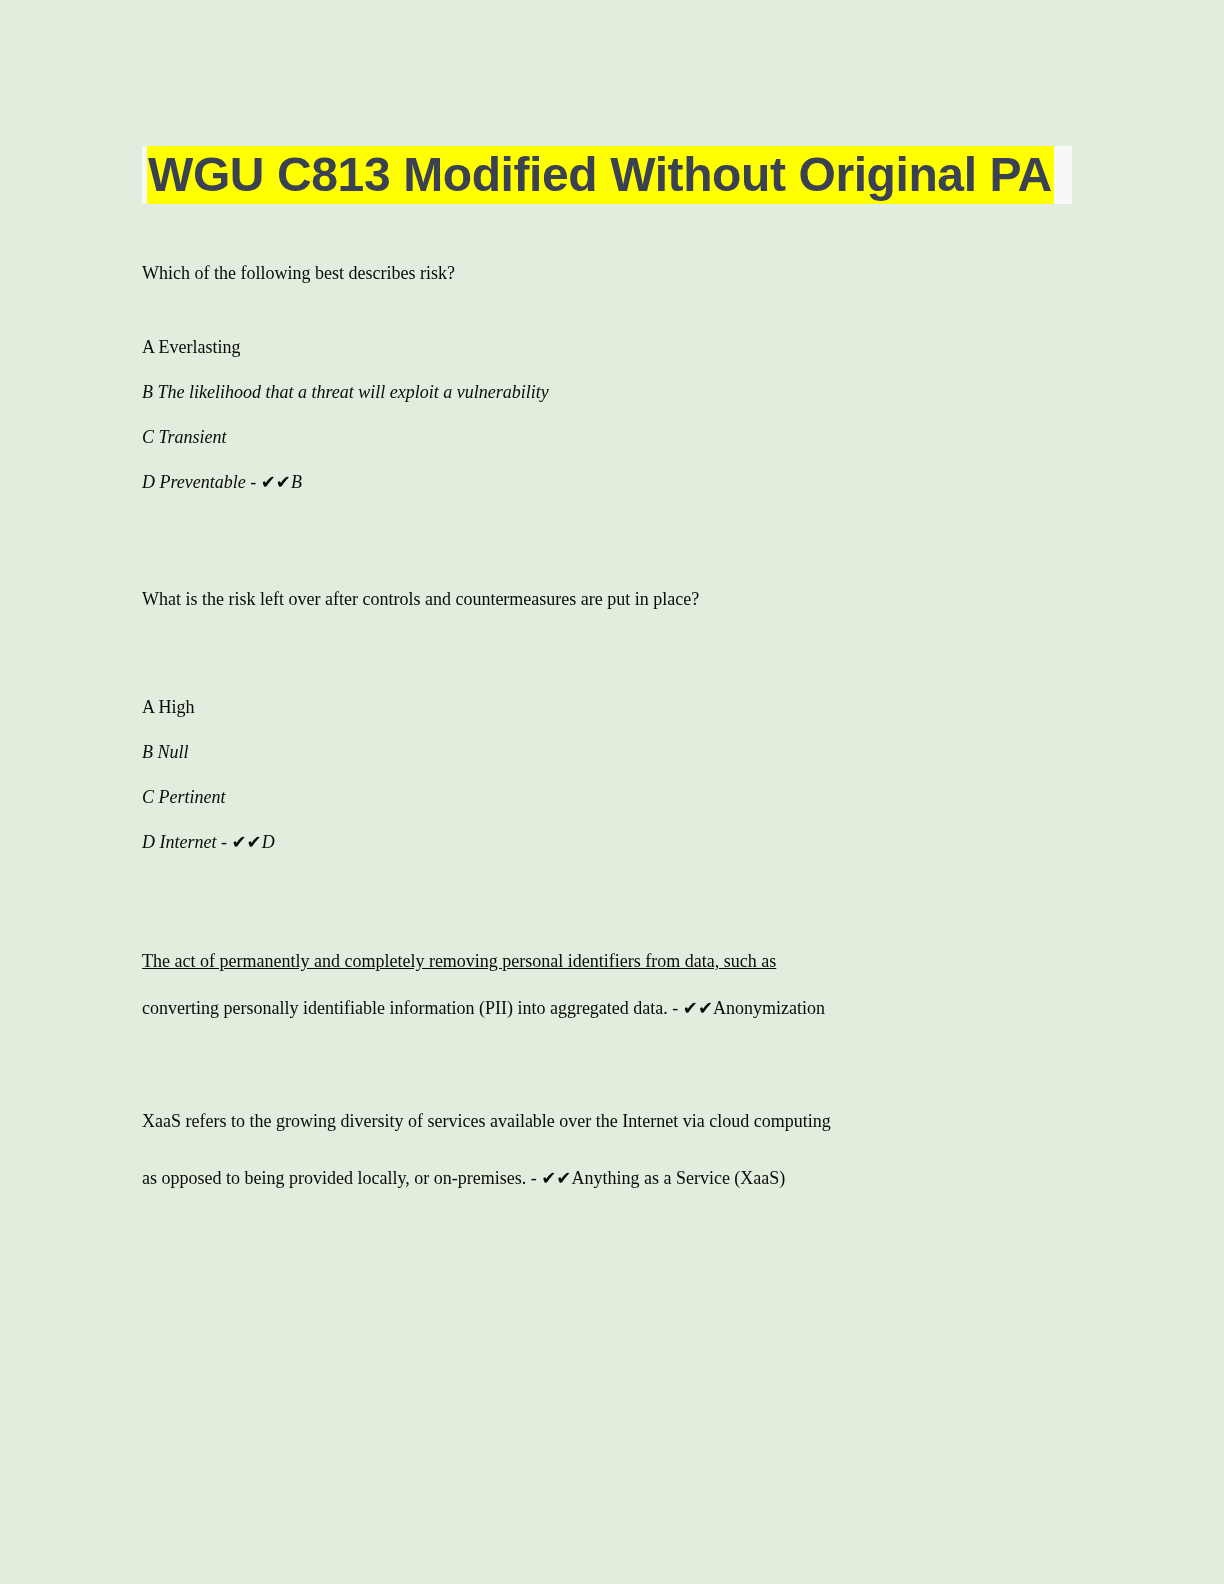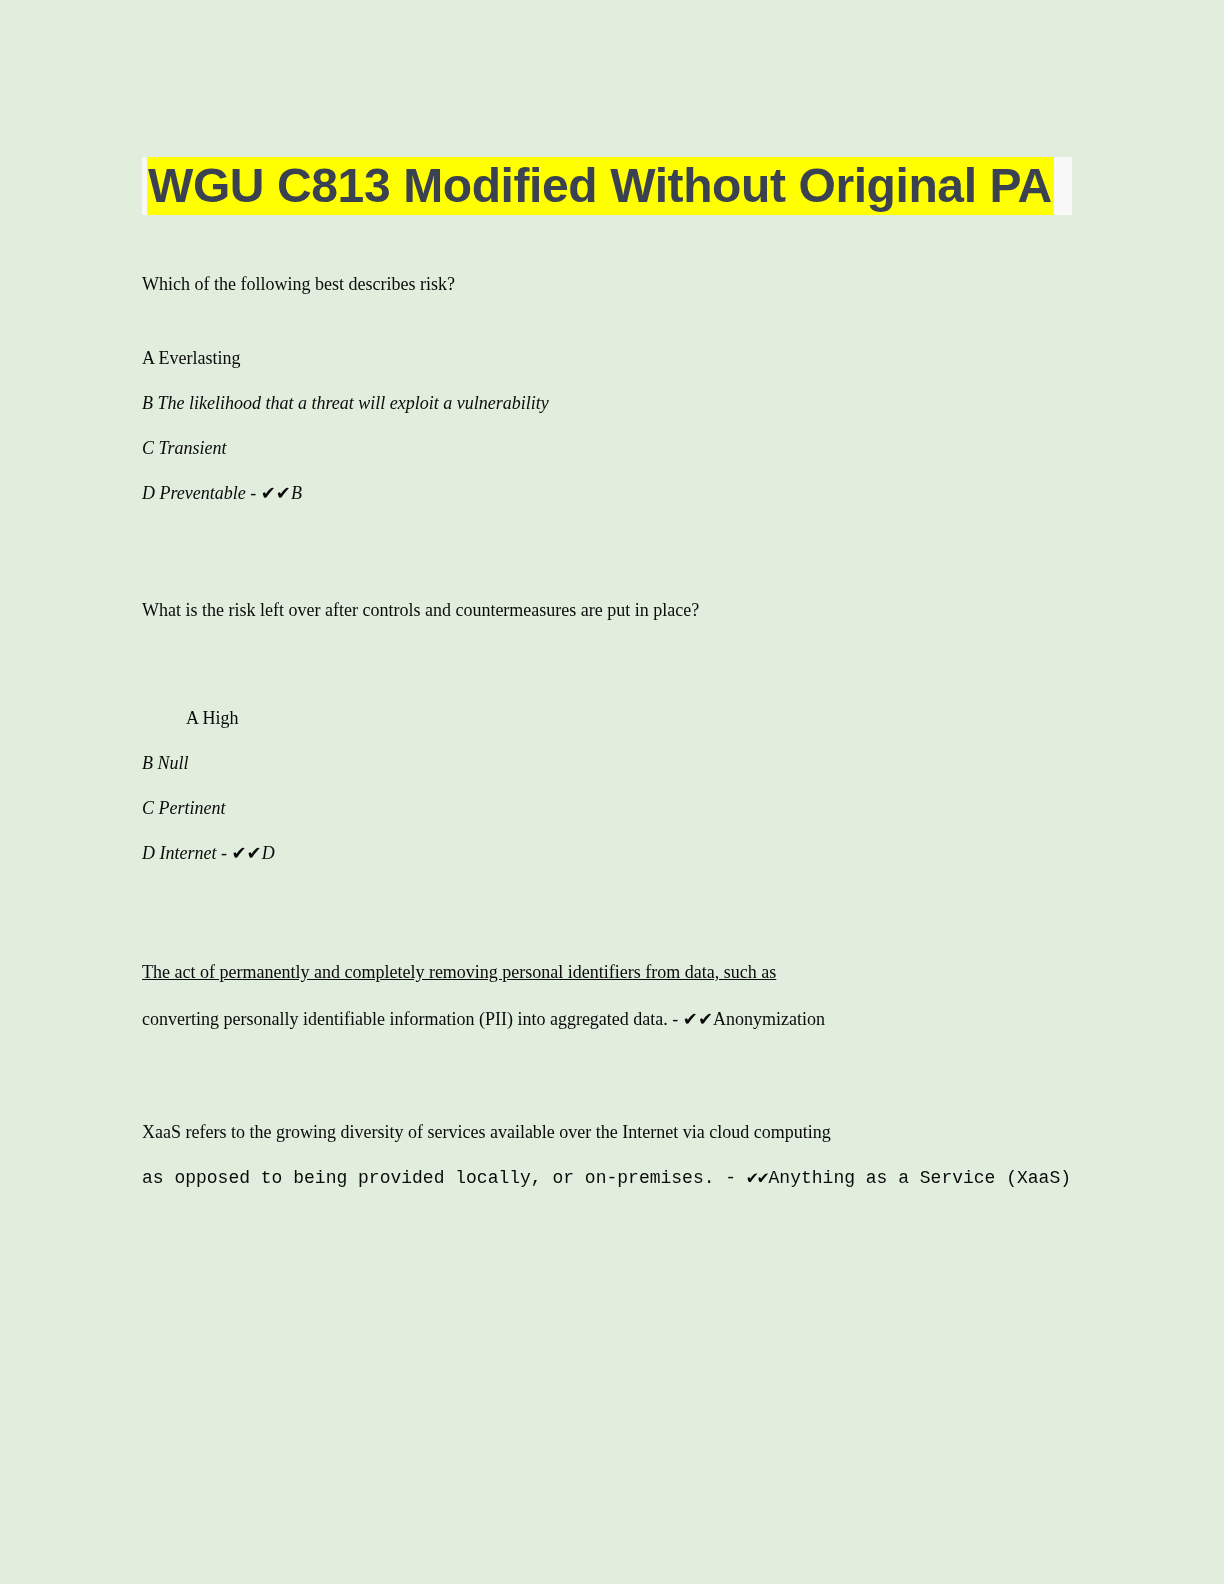--- a/index.html
+++ b/index.html
@@ -8,21 +8,21 @@
     height: 1584px;
     background: var(--background, #E1EEDD);
     font-family: "Liberation Serif", "DejaVu Sans", serif;
     overflow: hidden;
   }
   .page {
     position: relative;
     box-sizing: border-box;
     width: 1224px;
     height: 1568px;
-    padding: 15px 138px 0 142px;
+    padding: 4px 138px 0 142px;
     overflow: hidden;
   }
   .title-row {
     margin-top: 142px;
     height: 58px;
     display: flex;
     align-items: stretch;
   }
   .hl-lead {
     width: 5px;
@@ -48,25 +48,25 @@
     margin: 0;
     font-size: 18px;
     line-height: 28px;
     color: var(--body_text, #0A0A0A);
     white-space: nowrap;
   }
   .mt-q1        { margin-top: 55px; }
   .mt-opt-first { margin-top: 46px; }
   .mt-opt       { margin-top: 17px; font-style: italic; }
   .mt-q2        { margin-top: 89px; }
-  .mt-opt-first2{ margin-top: 80px; margin-left: 44px; }
+  .mt-opt-first2{ margin-top: 80px; }
   .mt-p1        { margin-top: 91px; text-decoration: underline; }
   .mt-cont1     { margin-top: 19px; }
   .mt-p2        { margin-top: 85px; }
-  .mt-cont2     { margin-top: 18px; font-family: Liberation Mono, monospace; }
+  .mt-cont2     { margin-top: 29px; }
 </style>
 </head>
 <body style="--background: #E1EEDD; --highlight: #FFFF00; --title_text: #3A4150; --body_text: #0A0A0A; --trail_block: #F8F8F8;">
 
 <div class="page">
 
   <div class="title-row">
     <span class="hl-lead"></span>
     <h1 class="doc-title">WGU C813 Modified Without Original PA</h1>
     <span class="hl-trail"></span>

